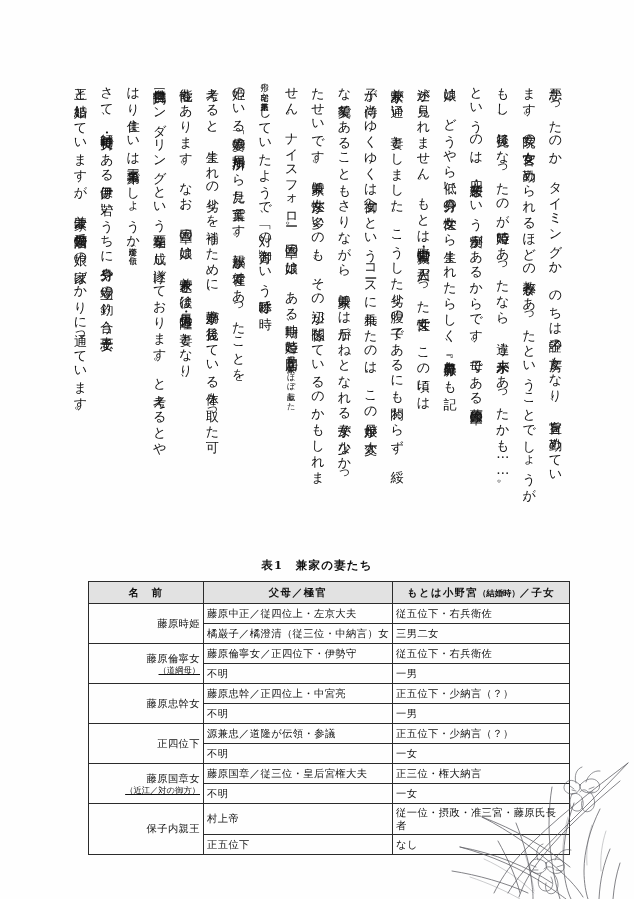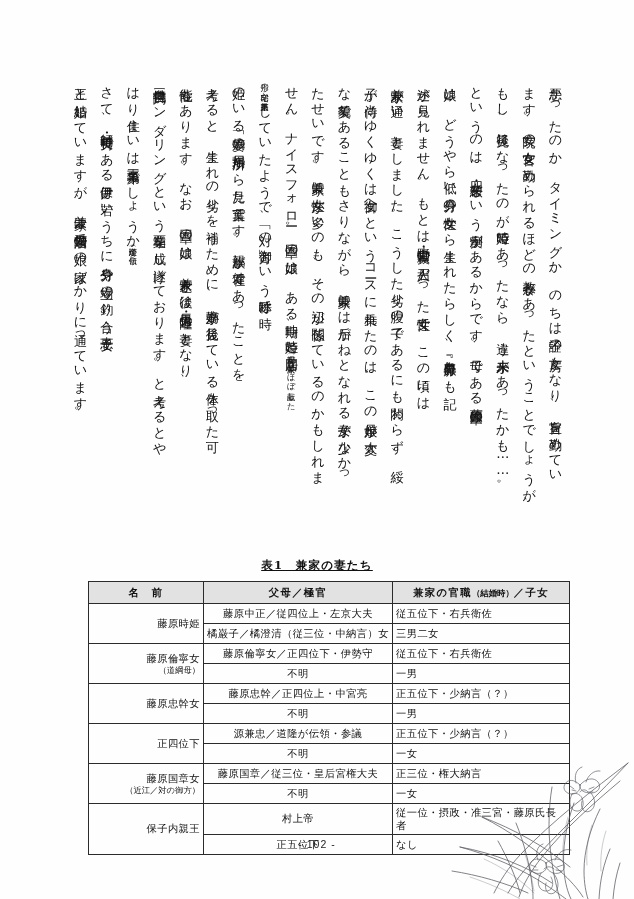--- a/index.html
+++ b/index.html
@@ -59,21 +59,20 @@
   .tbl-caption {
     position: absolute;
     top: 558px;
     left: 0;
     width: 634px;
     text-align: center;
     font-size: 11.5px;
     letter-spacing: 1.2px;
     font-weight: bold;
     color: #111;
-    text-decoration: underline;
   }
 
   
   .tbl-wrap {
     position: absolute;
     top: 581px;
     left: 88px;
     width: 460px;
   }
   table.t1 {
@@ -93,30 +92,31 @@
     height: 15px;
   }
   table.t1 thead th {
     background: #e2e2e2;
     text-align: center;
     font-weight: bold;
     letter-spacing: 1.4px;
     height: 17px;
   }
   .c-name  { width: 108px; text-align: center; }
-  .c-par   { width: 182px; text-align: center; }
+  .c-par   { width: 182px; text-align: left; }
   .c-off   { width: 170px; }
   .namecell {
     text-align: right;
     line-height: 1.2;
   }
   .namecell .sub {
     display: block;
     font-size: 8.3px;
     letter-spacing: 0px;
+    text-decoration: underline;
   }
   .hdr-sm { font-size: 8.4px; letter-spacing: 0px; }
 
   
   .folio {
     position: absolute;
     top: 838px;
     left: 0;
     width: 634px;
     text-align: center;
@@ -166,21 +166,21 @@
 
   <div class="tbl-caption">表1　兼家の妻たち</div>
 
   <div class="tbl-wrap">
     <table class="t1">
       <thead>
         <tr>
           <th class="c-name">名　前</th>
           <th class="c-par">父母／極官</th>
           <th class="c-off">
-            <span>兼家の官職</span><span class="hdr-sm">（結婚時）</span><span>／子女</span>
+            <span>もとは小野宮</span><span class="hdr-sm">（結婚時）</span><span>／子女</span>
           </th>
         </tr>
       </thead>
       <tbody>
           <tr>
             <td class="c-name namecell" rowspan="2"><span>藤原時姫</span></td>
             <td class="c-par">藤原中正／従四位上・左京大夫</td>
             <td class="c-off">従五位下・右兵衛佐</td>
           </tr>
           <tr>
@@ -229,21 +229,20 @@
             <td class="c-off">従一位・摂政・准三宮・藤原氏長者</td>
           </tr>
           <tr>
             <td class="c-par">正五位下</td>
             <td class="c-off">なし</td>
           </tr>
         </tbody>
     </table>
   </div>
 
-  <div class="folio">- 102 -</div>
 
   <div class="deco">
     <svg viewBox="0 0 210 140" preserveAspectRatio="none" fill="none" stroke="#55565c" stroke-width="0.8" stroke-linecap="round">
       <g opacity="0.92">
         <path d="M204 4 C170 30 128 62 96 96 C84 109 76 122 70 134"></path>
         <path d="M204 4 C176 34 142 66 112 98 C99 112 90 124 84 134"></path>
         <path d="M196 22 C170 44 140 70 118 98 C106 113 99 126 95 138"></path>
         <path d="M58 58 C86 72 114 92 136 112 C146 121 154 130 159 138"></path>
         <path d="M58 58 C90 70 122 88 146 108"></path>
         <path d="M36 88 C66 96 98 110 122 126 C131 132 138 137 142 140"></path>

